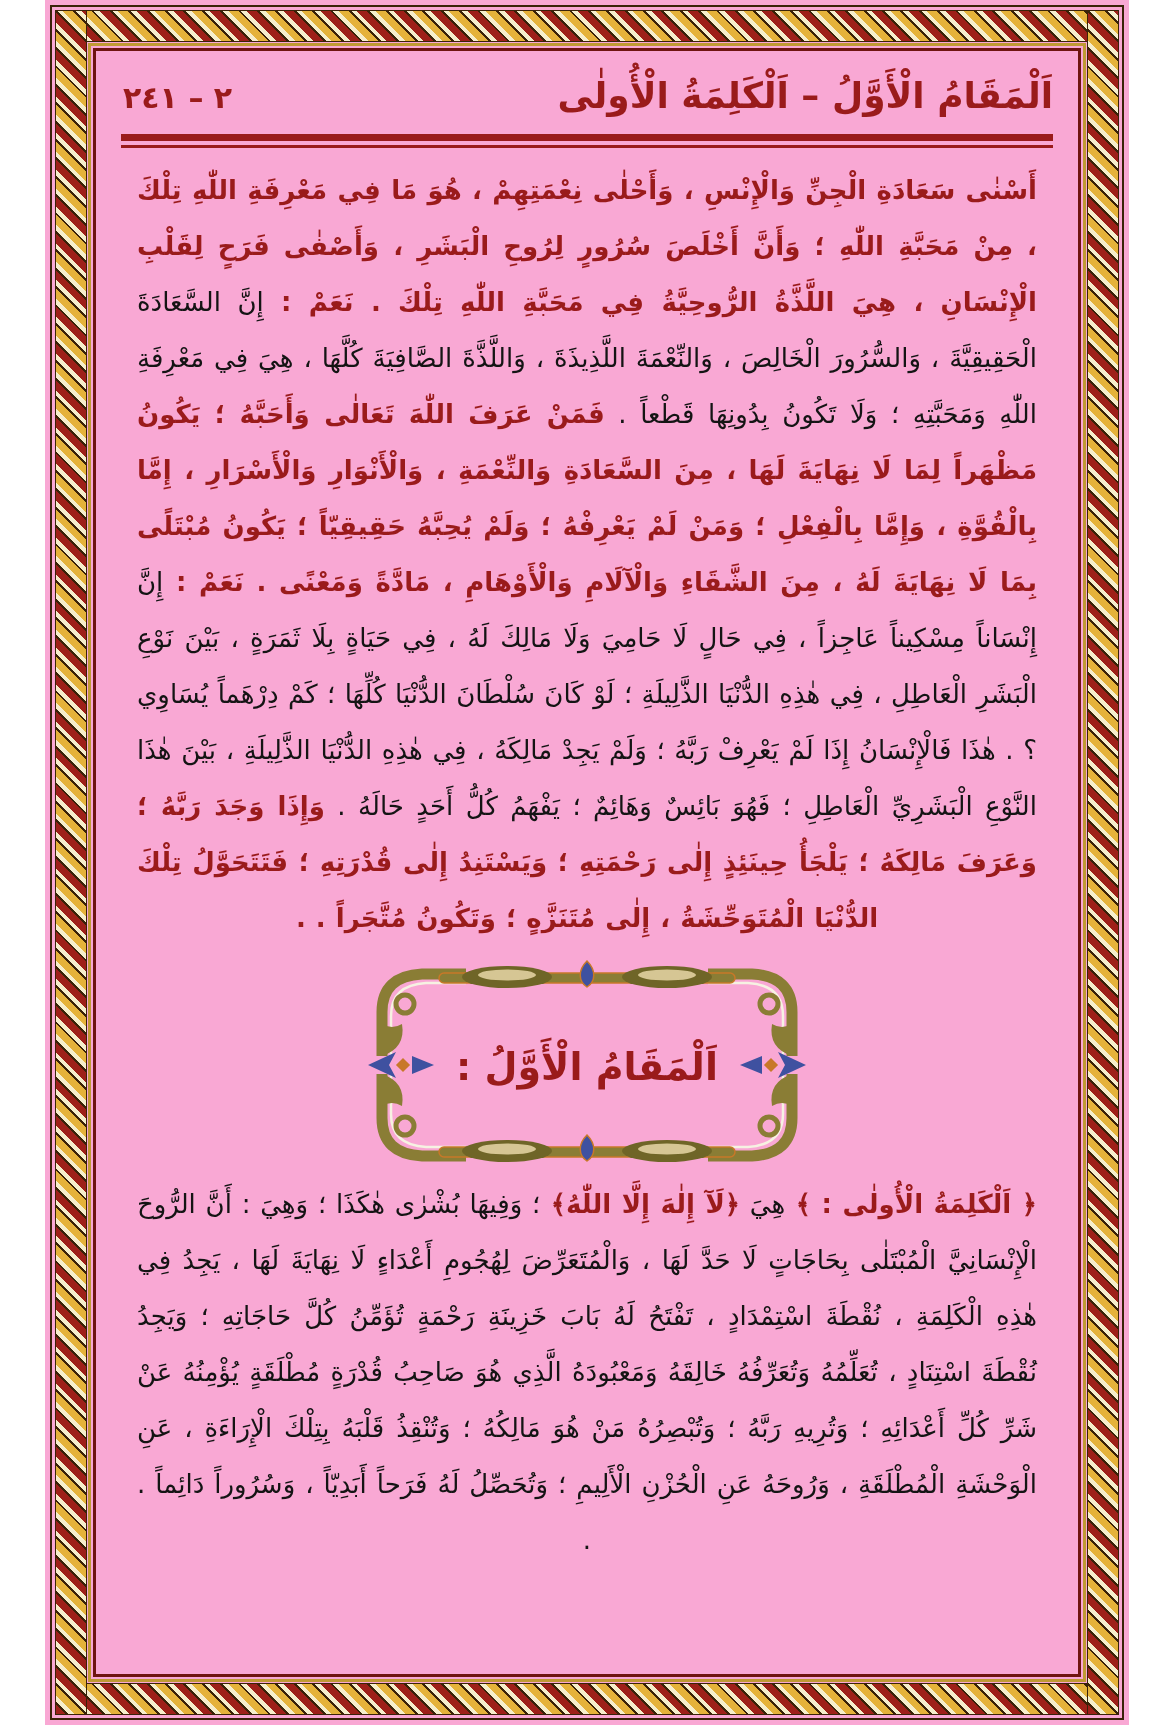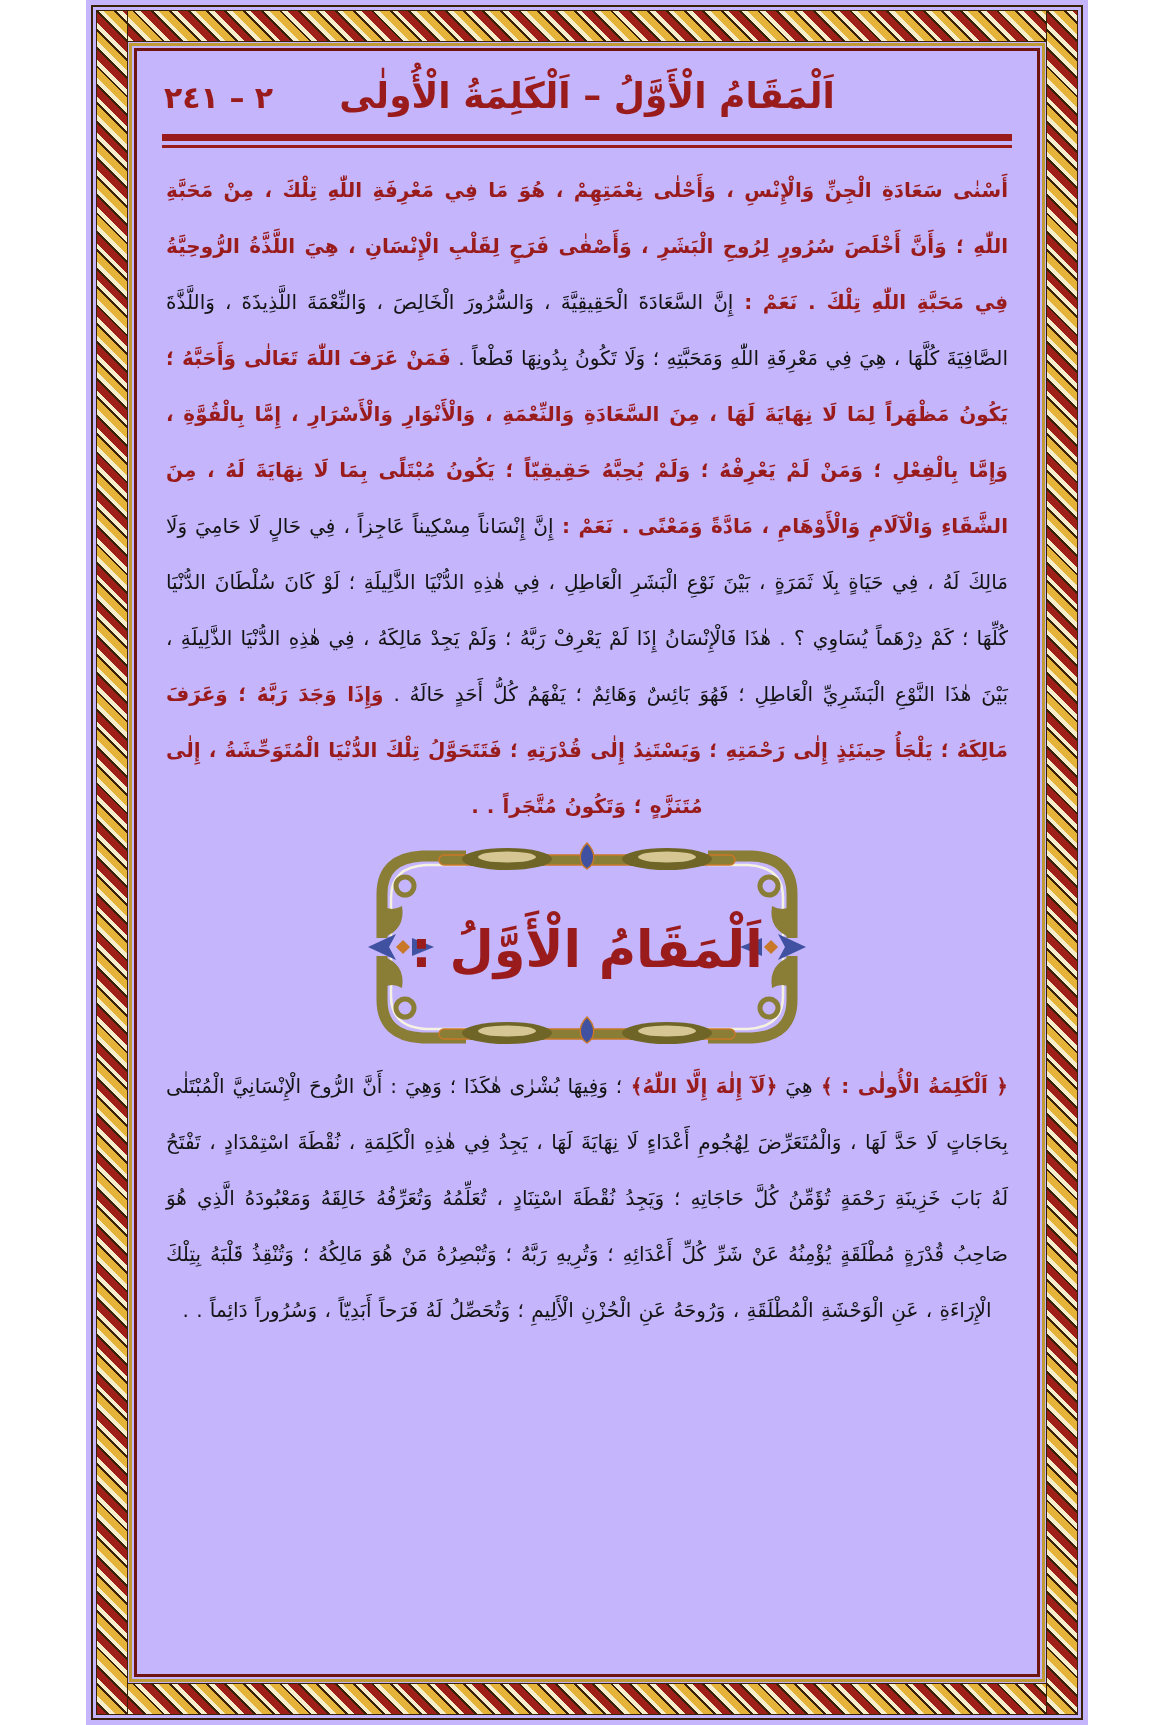--- a/index.html
+++ b/index.html
@@ -11,23 +11,23 @@
     --border-dark:#3a2208;
     --ornament-olive:#8a7d35;
     --ornament-olive-dark:#6f6527;
     --ornament-tan:#d6c694;
     --ornament-blue:#3f51a0;
     --ornament-orange:#c87828;
   }
   html,body{margin:0;padding:0;background:#ffffff;}
   .page{
     position:relative;
-    width:1002px;height:1725px;
+    width:1084px;height:1725px;
     margin:0 auto;
-    background:#c4b5fd;
+    background:#f9a8d4;
     overflow:hidden;
     font-family:"DejaVu Sans",sans-serif;
   }
   
   .frame-edge{position:absolute;inset:5px;border:2px solid var(--border-dark);pointer-events:none;}
   .chain{position:absolute;border:1px solid var(--border-dark);
     background:repeating-linear-gradient(45deg,
       var(--border-red) 0 7px,
       var(--border-dark) 7px 9px,
       var(--border-cream) 9px 13px,
@@ -48,52 +48,51 @@
     direction:rtl;
     overflow:hidden;
   }
   .header{position:relative;height:62px;}
   .page-num{
     position:absolute;left:2px;top:14px;
     color:var(--accent-red);font-weight:bold;font-size:30px;
     letter-spacing:2px;white-space:nowrap;
   }
   .header-title{
-    text-align:center;
     color:var(--accent-red);
     font-weight:bold;font-size:36px;line-height:60px;
     white-space:nowrap;
   }
   .rule-thick{height:7px;background:var(--accent-red);margin-top:6px;}
   .rule-thin{height:3px;background:var(--accent-red);margin-top:4px;}
 
   .body-text{
-    font-size:20px;line-height:56px;
+    font-size:26px;line-height:56px;
     text-align:justify;text-align-last:center;
     color:var(--text-black);
     word-spacing:1px;
-    margin:4px;
+    margin:16px;
   }
   .para1{margin-top:14px;}
   .para2{margin-top:6px;}
   .para3{margin-top:2px;}
   .seg-red{color:var(--accent-red);font-weight:bold;}
   .seg-black{color:var(--text-black);font-weight:normal;}
 
   
   .section-box{
     position:relative;
     width:430px;height:206px;
     margin:10px auto 8px auto;
   }
   .section-box svg{position:absolute;inset:0;overflow:visible;}
   .box-title{
     position:absolute;inset:0;
     display:flex;align-items:center;justify-content:center;
-    color:var(--accent-red);font-weight:bold;font-size:51px;
+    color:var(--accent-red);font-weight:bold;font-size:38px;
     padding-top:4px;
   }
 </style>
 </head>
 <body>
 
 <div class="page">
 
   <div class="frame-edge"></div>
   <div class="chain top"></div>

